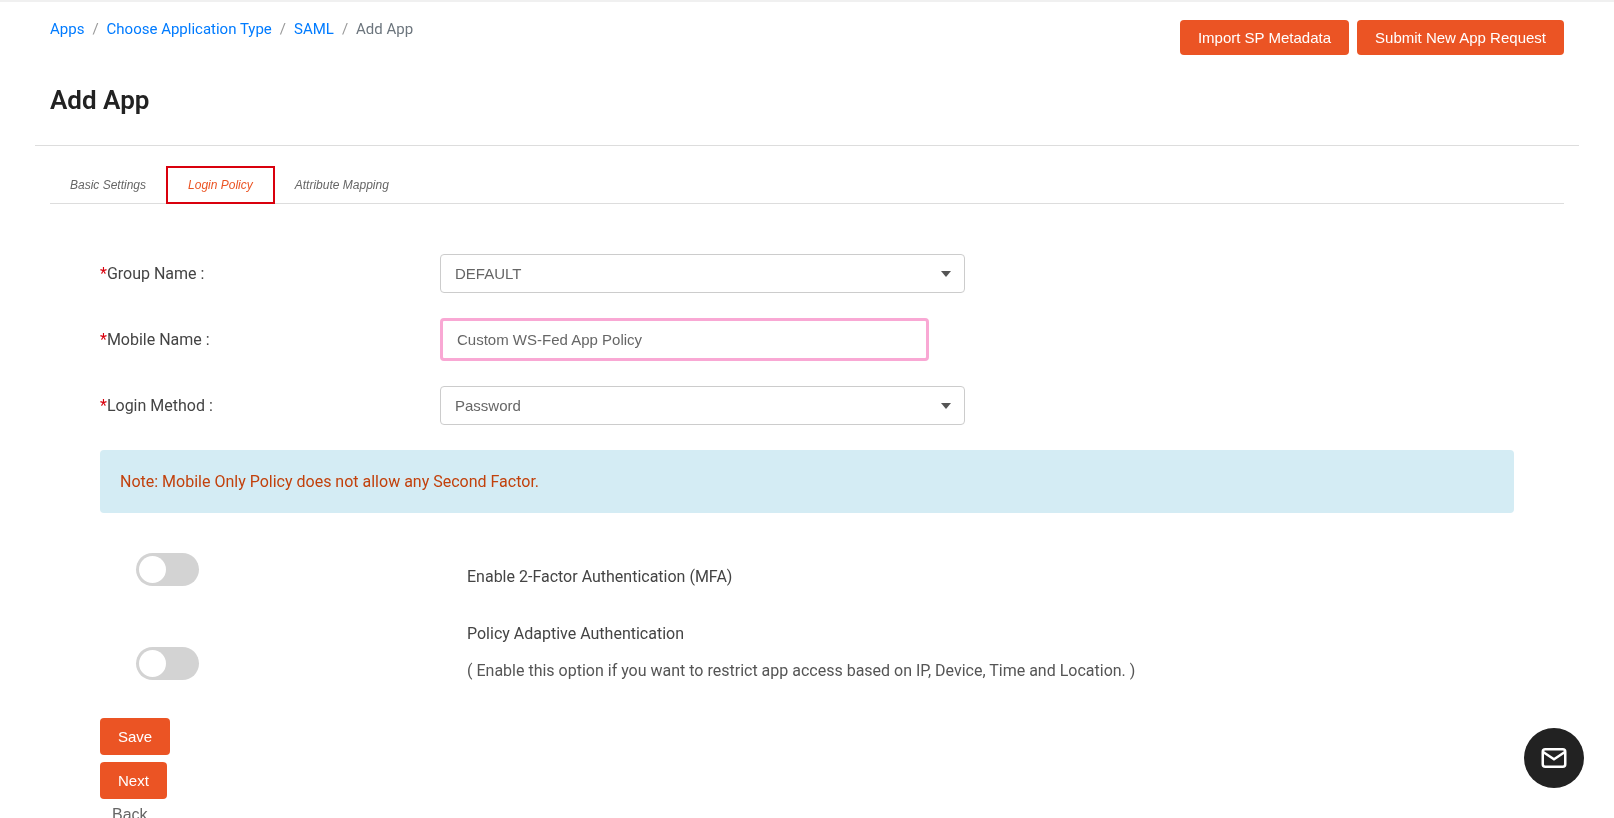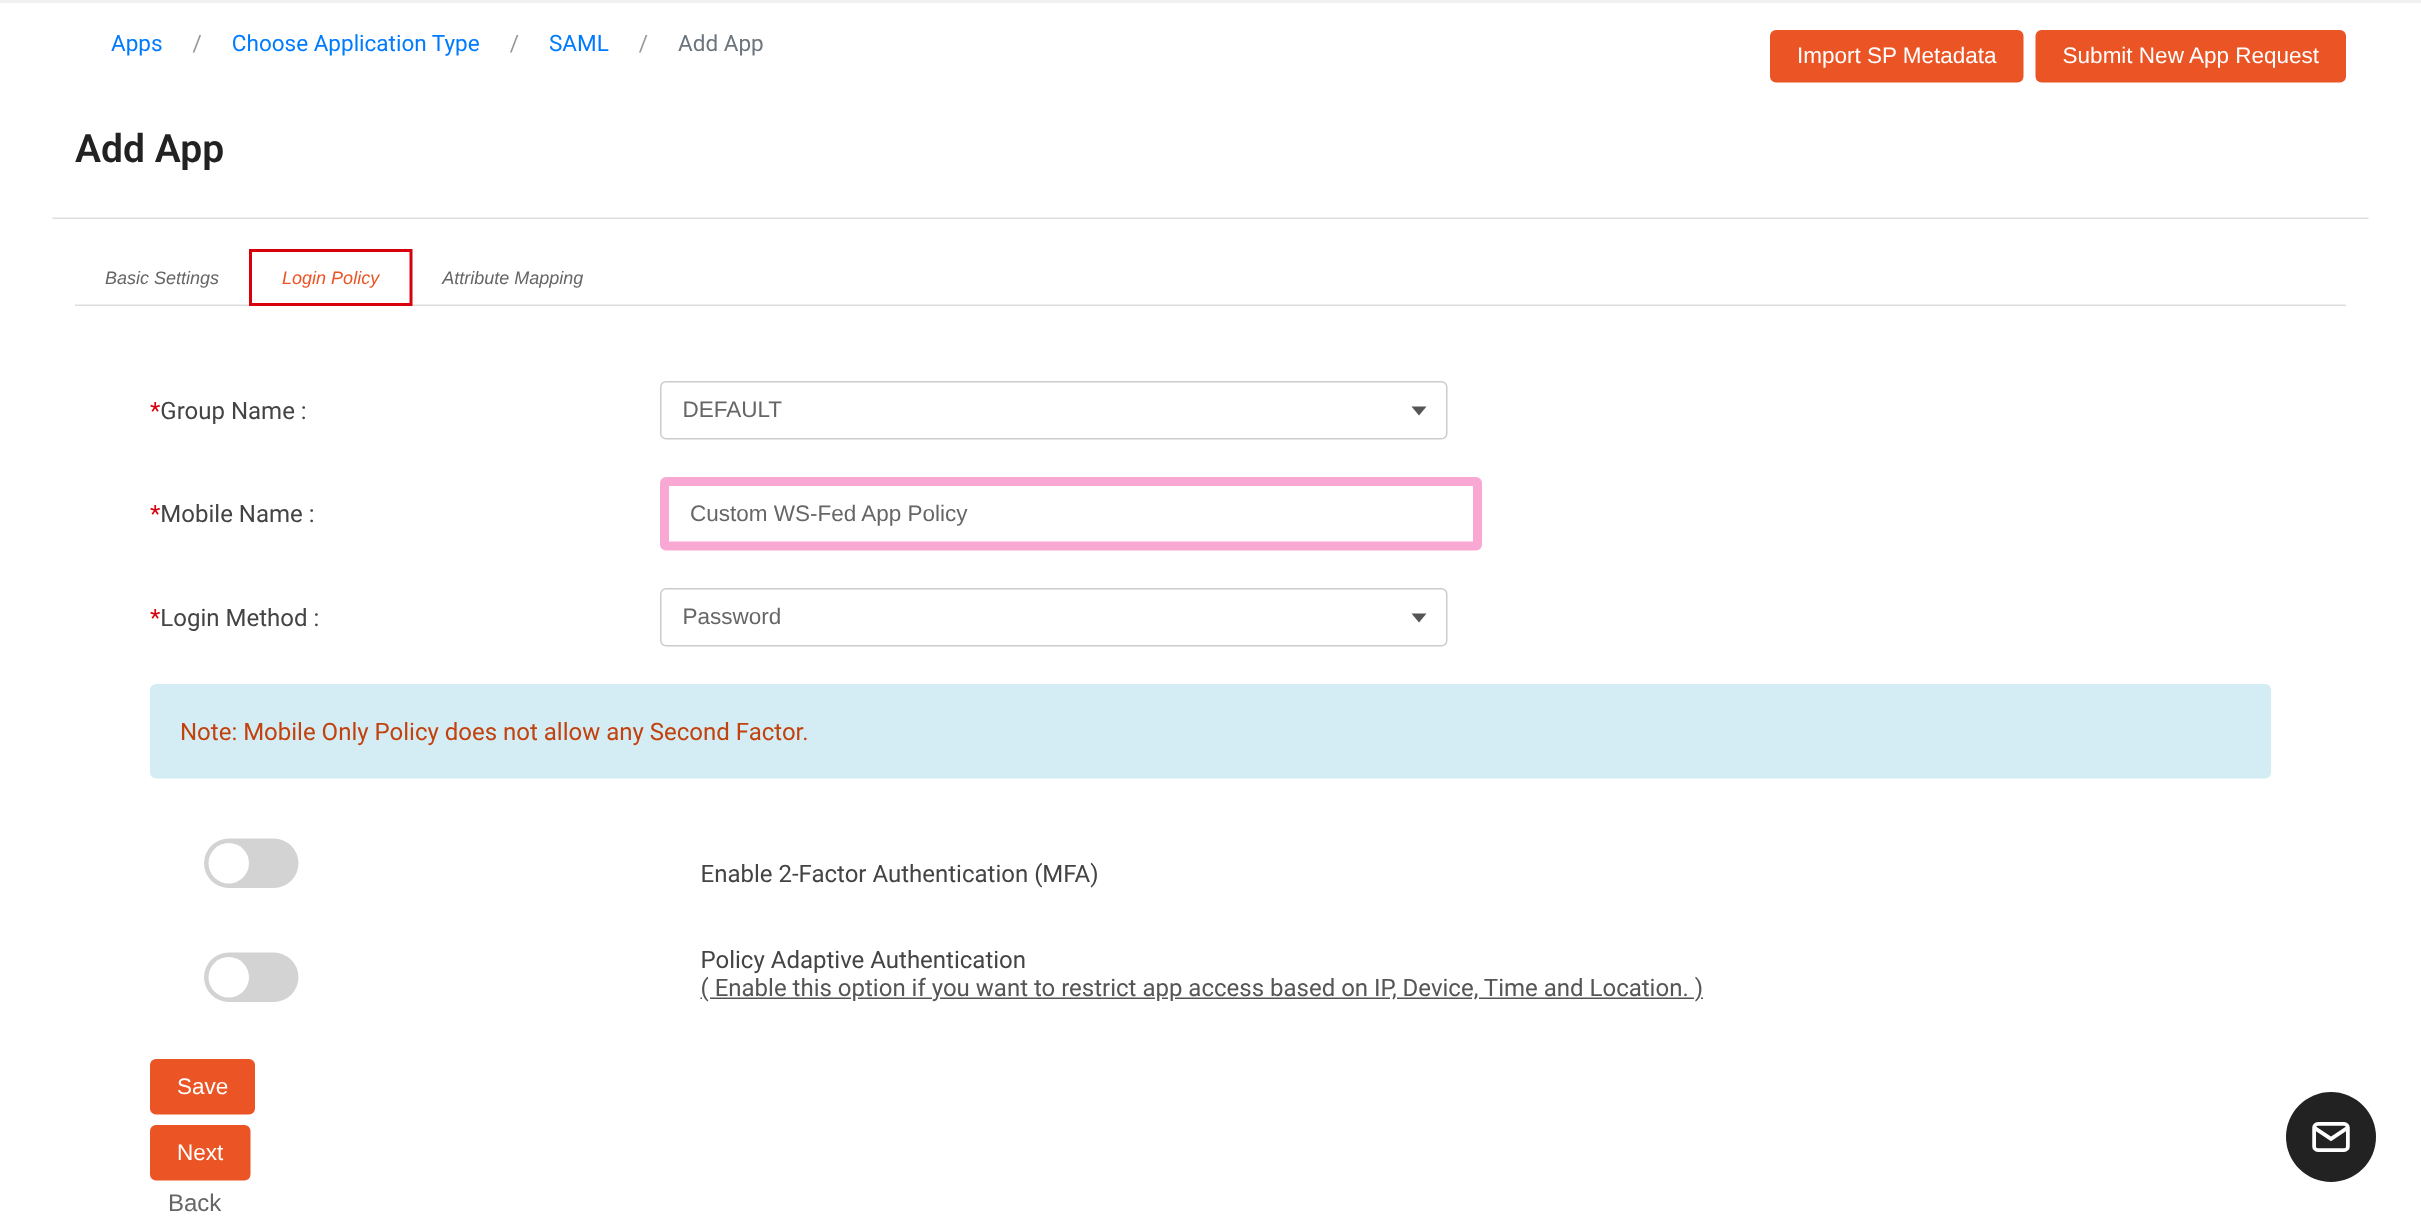--- a/index.html
+++ b/index.html
@@ -23,22 +23,21 @@
     .header-area {
       padding: 18px 50px 0 50px;
       display: flex;
       justify-content: space-between;
       align-items: flex-start;
     }
     .breadcrumb {
       display: flex;
       align-items: center;
       font-size: 15px;
-      gap: 20px;
-      margin-left: 24px;
+      gap: 8px;
     }
     .breadcrumb a {
       color: #007bff;
       text-decoration: none;
       cursor: pointer;
     }
     .breadcrumb .sep {
       color: #999;
     }
     .breadcrumb .current {
@@ -98,23 +97,23 @@
     }
     .form-label {
       width: 340px;
       font-size: 16px;
       color: #444;
     }
     .required {
       color: #d9000d;
     }
     .form-control {
-      width: 548px;
+      width: 489px;
       padding: 10px 14px;
-      border: 6px solid #f9a8d4;
+      border: 3px solid #f9a8d4;
       border-radius: 4px;
       font-size: 15px;
       color: #666;
       background: #fff;
     }
     .select-wrapper {
       position: relative;
       width: 525px;
     }
     .select-wrapper select {
@@ -171,22 +170,22 @@
       position: absolute;
       top: 3px;
       left: 3px;
     }
     .toggle-label-area {
       margin-left: 268px;
       font-size: 16px;
       color: #444;
     }
     .toggle-sublabel {
+      margin-top: 18px;
       color: #555;
-      text-decoration: underline;
     }
     .bottom-buttons {
       display: flex;
       gap: 7px;
       align-items: flex-start;
       margin-top: 30px;
       flex-direction: column;
     }
     .btn-save, .btn-next {
       background: #eb5424;

